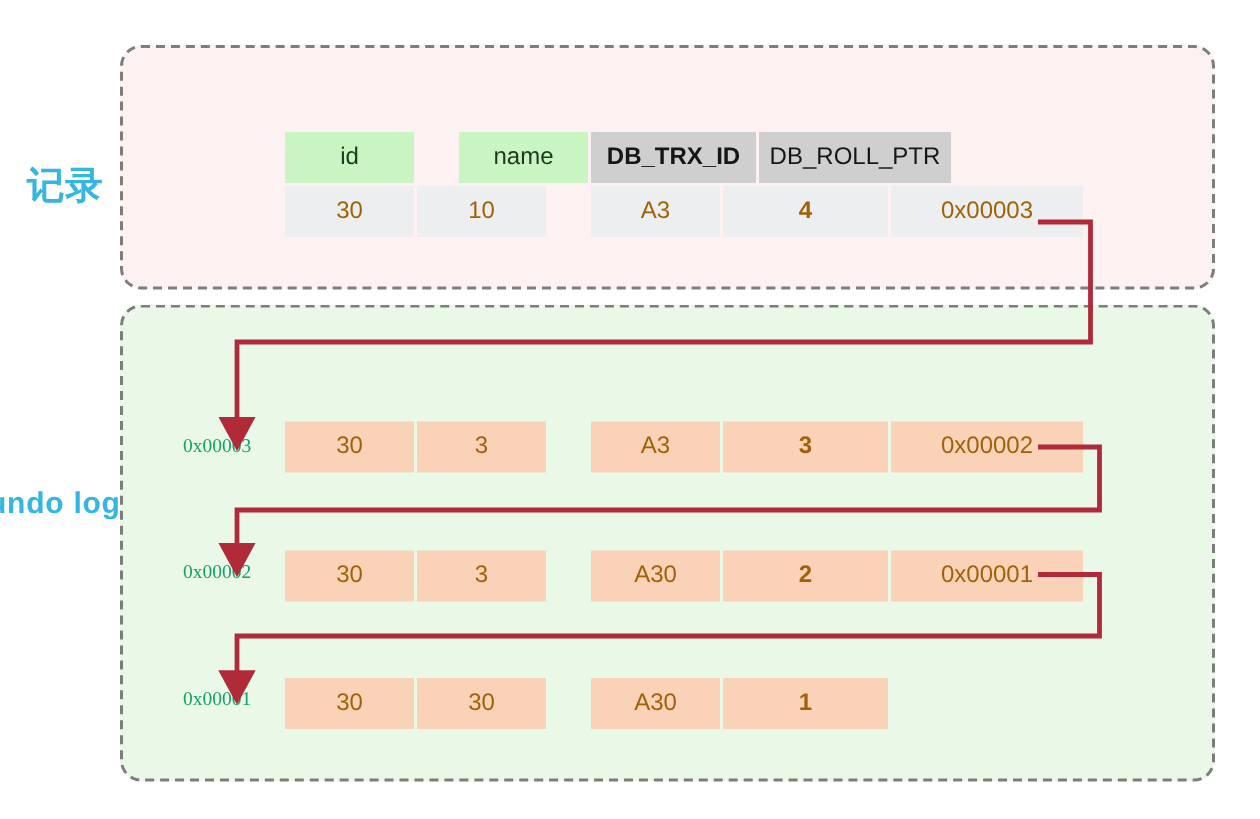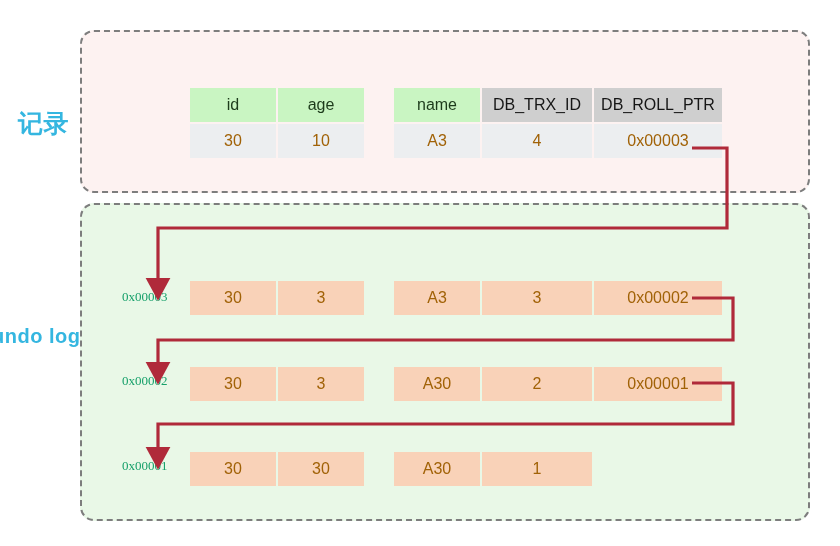--- a/index.html
+++ b/index.html
@@ -78,21 +78,21 @@
     text-align: center;
     font-size: 16px;
     color: #a16207;
     box-sizing: border-box;
     overflow: hidden;
     white-space: nowrap;
   }
   .c-id     { width: 86px; }
   .c-age    { width: 86px; }
   .c-name   { width: 86px; margin-left: 28px; }
-  .c-trx    { width: 110px; }
+  .c-trx    { width: 110px; font-weight: bold; }
   .c-ptr    { width: 128px; }
 
   .head-green { background: #c9f5c2; color: #1d3b1b; }
   .head-gray  { background: #cfcfcf; color: #161616; }
   .val-cell   { background: #eceef0; }
   .undo-cell  { background: #f9d2b8; }
 
   
   .undo-row {
     position: absolute;
@@ -145,21 +145,20 @@
 
   <div class="panel" id="record-panel"></div>
   <div class="panel" id="undo-panel"></div>
 
   <div class="side-label" id="record-label">记录</div>
   <div class="side-label" id="undo-label">undo log</div>
 
   <div id="record-table">
     <div class="trow">
       <div class="cell c-id head-green">id</div>
-      <div class="cell c-age head-green">age</div>
       <div class="cell c-name head-green">name</div>
       <div class="cell c-trx head-gray">DB_TRX_ID</div>
       <div class="cell c-ptr head-gray">DB_ROLL_PTR</div>
     </div>
     <div class="trow">
       <div class="cell c-id val-cell">30</div>
       <div class="cell c-age val-cell">10</div>
       <div class="cell c-name val-cell">A3</div>
       <div class="cell c-trx val-cell">4</div>
       <div class="cell c-ptr val-cell">0x00003</div>

